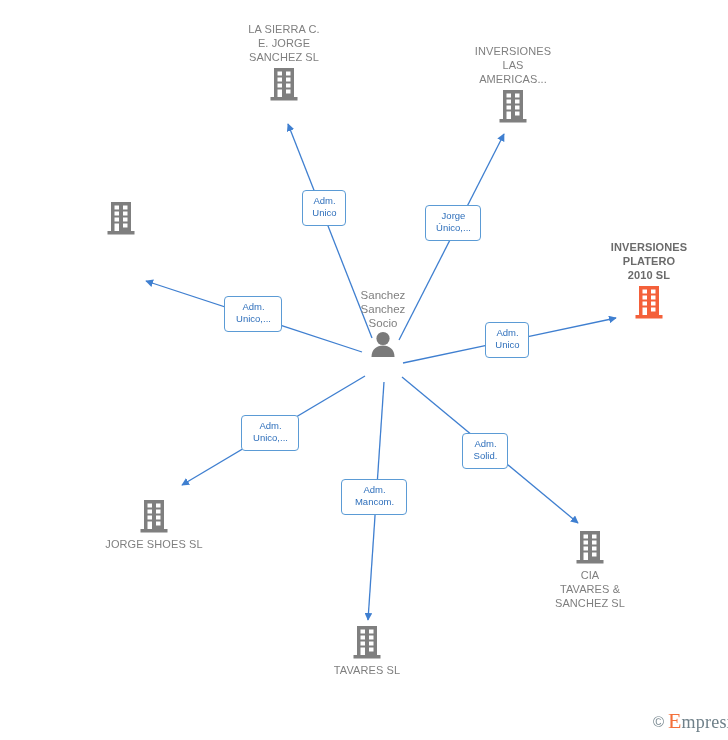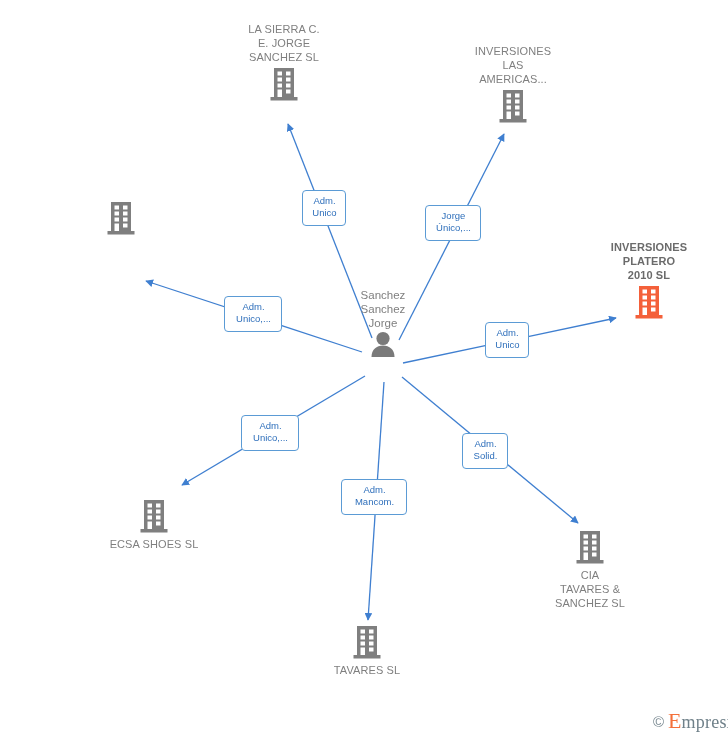--- a/index.html
+++ b/index.html
@@ -203,21 +203,21 @@
           <rect x="1.5" y="31" width="27" height="3.5" fill="#7f7f7f"></rect>
           <rect x="8.5" y="5.5" width="4.5" height="4" fill="#ffffff"></rect>
           <rect x="17" y="5.5" width="4.5" height="4" fill="#ffffff"></rect>
           <rect x="8.5" y="11.5" width="4.5" height="4" fill="#ffffff"></rect>
           <rect x="17" y="11.5" width="4.5" height="4" fill="#ffffff"></rect>
           <rect x="8.5" y="17.5" width="4.5" height="4" fill="#ffffff"></rect>
           <rect x="17" y="17.5" width="4.5" height="4" fill="#ffffff"></rect>
           <rect x="17" y="23.5" width="4.5" height="4" fill="#ffffff"></rect>
           <rect x="8.5" y="23.5" width="4.5" height="7.5" fill="#ffffff"></rect>
         </svg>
-        <div class="node-label">ECSA SHOES SL</div>
+        <div class="node-label">JORGE SHOES SL</div>
       </div>
       <div class="node below" style="left: 570px; top: 527px; text-align: center;">
         <svg class="node-icon" viewBox="0 0 30 36">
           <rect x="5" y="2" width="20" height="29" fill="#7f7f7f"></rect>
           <rect x="1.5" y="31" width="27" height="3.5" fill="#7f7f7f"></rect>
           <rect x="8.5" y="5.5" width="4.5" height="4" fill="#ffffff"></rect>
           <rect x="17" y="5.5" width="4.5" height="4" fill="#ffffff"></rect>
           <rect x="8.5" y="11.5" width="4.5" height="4" fill="#ffffff"></rect>
           <rect x="17" y="11.5" width="4.5" height="4" fill="#ffffff"></rect>
           <rect x="8.5" y="17.5" width="4.5" height="4" fill="#ffffff"></rect>
@@ -242,21 +242,21 @@
           <rect x="17" y="23.5" width="4.5" height="4" fill="#ffffff"></rect>
           <rect x="8.5" y="23.5" width="4.5" height="7.5" fill="#ffffff"></rect>
         </svg>
         <div class="node-label">TAVARES SL</div>
       </div>
     </div>
 
   <div class="person-node" id="person-node" style="left:363px; top:288px;">
     <div class="person-label">Sanchez
 Sanchez
-Jorge</div>
+Socio</div>
     <svg class="person-icon" viewBox="0 0 28 26" xmlns="http://www.w3.org/2000/svg">
       <circle cx="14" cy="7.5" r="6.6" fill="#7a7a7a"></circle>
       <path d="M2.5 26 C2.5 18.6 7.6 14.6 14 14.6 C20.4 14.6 25.5 18.6 25.5 26 Z" fill="#7a7a7a"></path>
     </svg>
   </div>
 
   <div id="edge-labels-layer">
       <div class="edge-label" style="left: 282px; top: 190px; width: 44px; height: 36px;">Adm.
 Unico</div>
       <div class="edge-label" style="left: 405px; top: 205px; width: 56px; height: 36px;">Jorge

